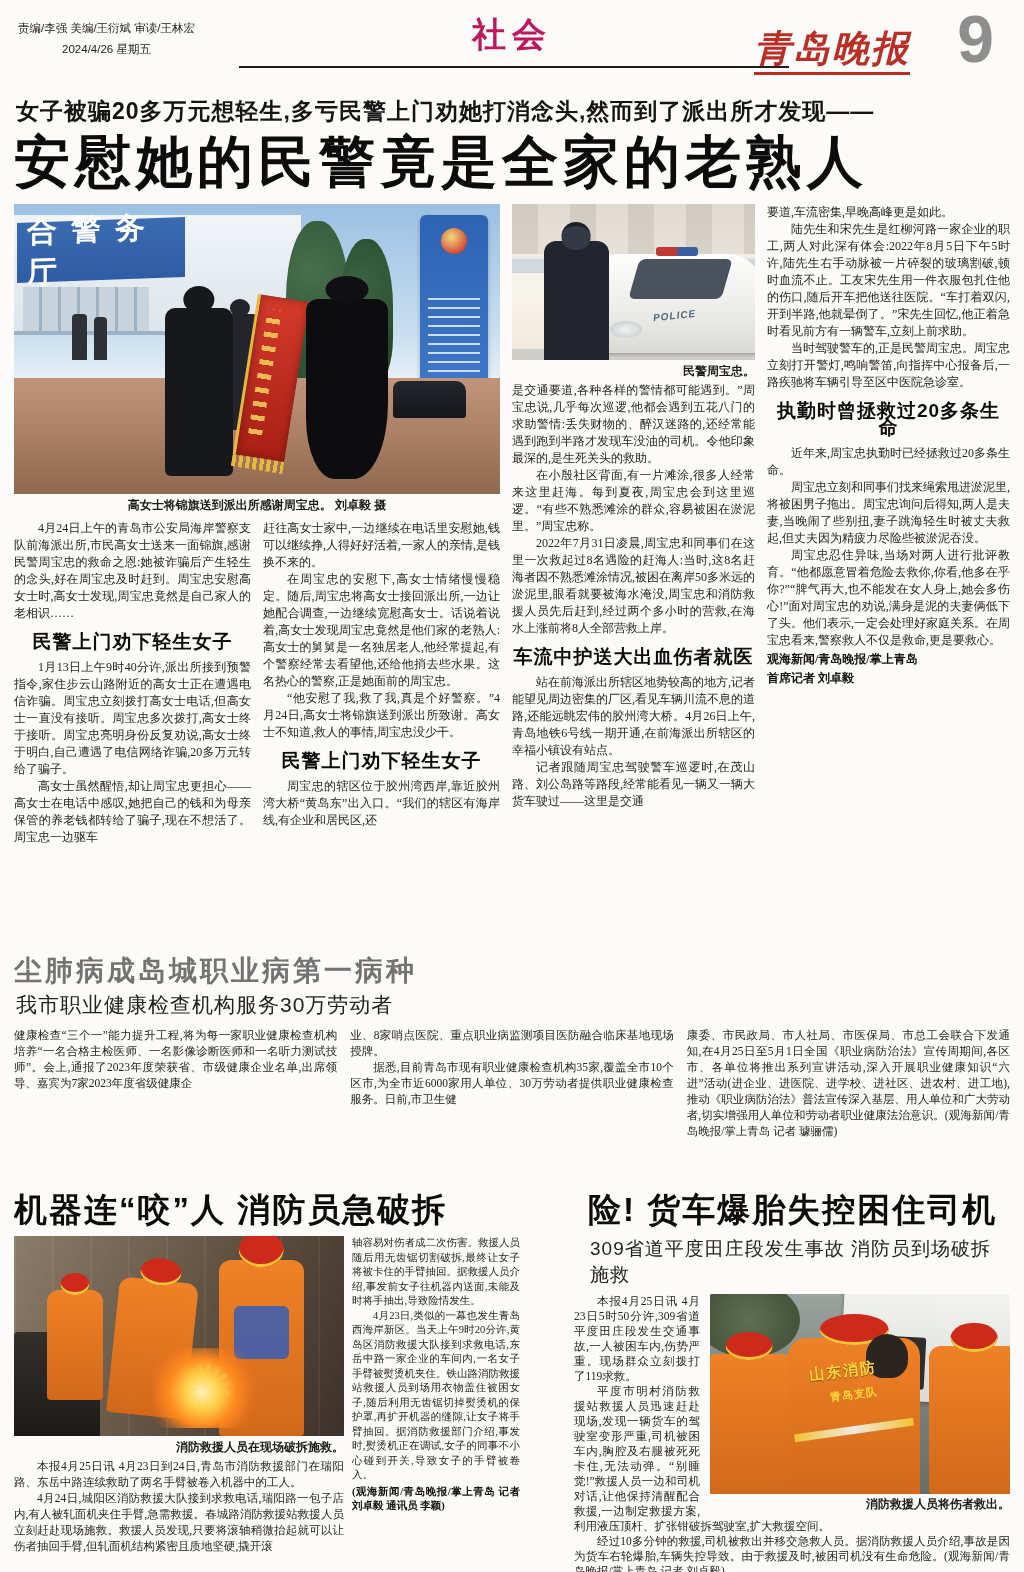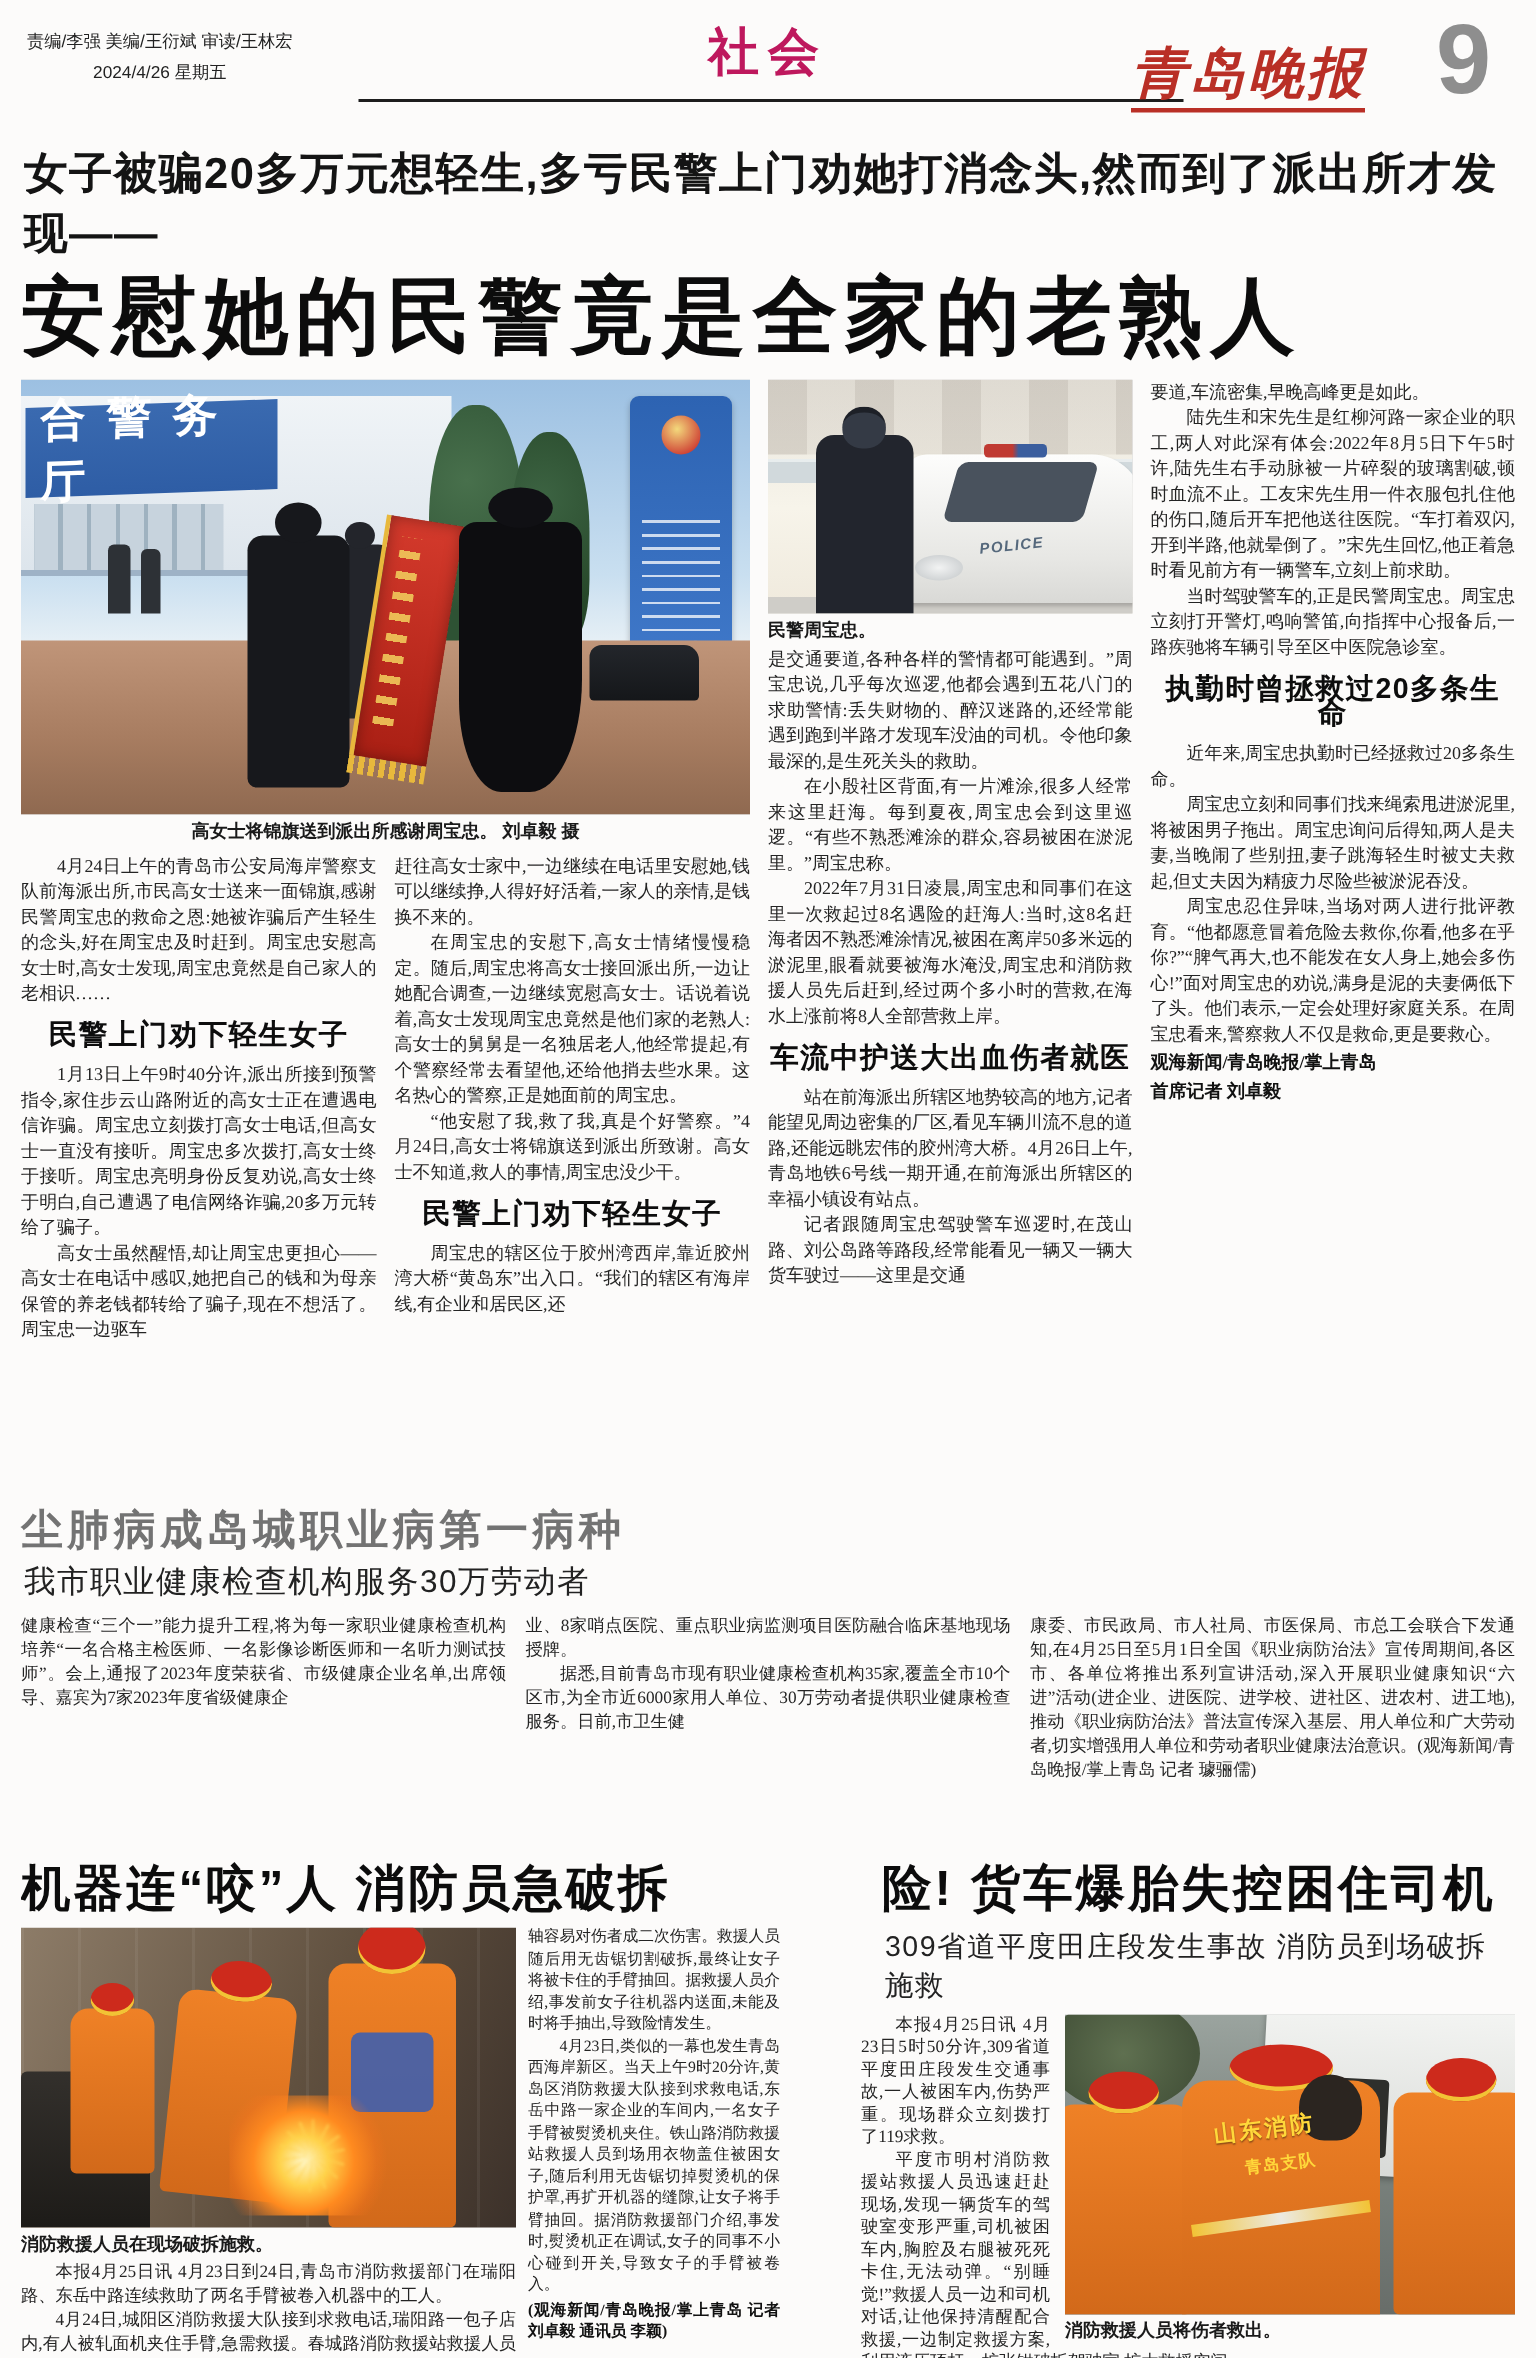--- a/index.html
+++ b/index.html
@@ -17,41 +17,41 @@
                font-family:"Liberation Sans",sans-serif;font-weight:bold;font-size:34px;
                letter-spacing:6px;color:#be185d;}
   .hdr-rule{position:absolute;left:225px;top:60px;width:550px;height:2px;background:#1d1d1d;}
   .hdr-paper{position:absolute;right:100px;top:22px;font-family:"DejaVu Serif",serif;
              font-style:italic;font-weight:bold;font-size:37px;color:#b92f26;
              letter-spacing:2px;border-bottom:3px solid #b92f26;padding-bottom:3px;line-height:1.1;}
   .hdr-pagenum{position:absolute;right:16px;top:0px;font-family:"Liberation Sans",sans-serif;
                font-weight:bold;font-size:66px;color:#8e8e8e;line-height:1;}
 
   
-  .lead-kicker{font-family:"Liberation Sans",sans-serif;font-weight:600;font-size:29px;
+  .lead-kicker{font-family:"Liberation Sans",sans-serif;font-weight:600;font-size:23px;
                color:#141414;margin:4px 0 4px 2px;letter-spacing:1px;}
   .lead-headline{font-family:"Liberation Sans",sans-serif;font-weight:900;font-size:56px;
                  color:#0c0c0c;margin:2px 0 10px 0;letter-spacing:5px;line-height:1.12;}
   .lead-body{display:flex;gap:12px;height:742px;overflow:hidden;}
   .lead-left{flex:0 0 486px;}
   .lead-left-cols{display:flex;gap:12px;margin-top:6px;}
   .lead-left-cols .news-col{flex:1 1 0;}
   .lead-col3{flex:0 0 243px;}
   .lead-col4{flex:0 0 243px;}
 
   .news-col{font-size:12px;line-height:17px;text-align:justify;color:#242424;}
   .para{margin:0;text-indent:2em;}
   .para.cont{text-indent:0;}
   .col-subhead{font-family:"Liberation Sans",sans-serif;font-weight:bold;font-size:19px;
                color:#0d0d0d;text-align:center;margin:11px 0 9px 0;letter-spacing:1px;}
   .byline{margin:2px 0 0 0;font-weight:bold;color:#111;}
   .caption{font-family:"Liberation Sans",sans-serif;font-weight:bold;font-size:12px;
            color:#1a1a1a;margin:3px 0 2px 0;}
   .caption-center{text-align:center;}
-  .caption-right{text-align:left;}
+  .caption-right{text-align:right;}
 
   
   .photo{position:relative;overflow:hidden;background:#ccc;}
 
   .photo-main{width:486px;height:290px;}
   .pm-sky{inset:0;background:linear-gradient(#9cc0e2,#c9dff0 45%,#e9f1f6 62%,#efeeea 70%);}
   .pm-building{left:0;top:4%;width:59%;height:40%;background:linear-gradient(#f0f4f7,#dde5ec);
                border-bottom:4px solid #9eb2c6;}
   .pm-sign{left:1%;top:4%;width:55%;height:52%;background:linear-gradient(#3a6ab0,#2e5da5);
            color:#fff;font-family:"Liberation Sans",sans-serif;font-weight:bold;font-size:30px;

